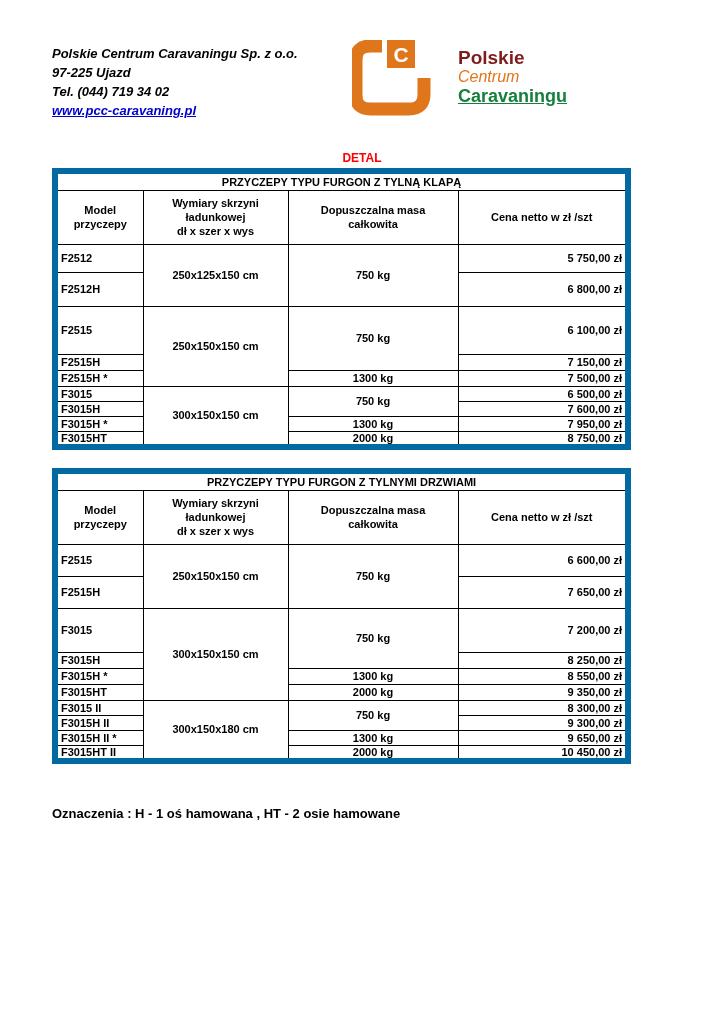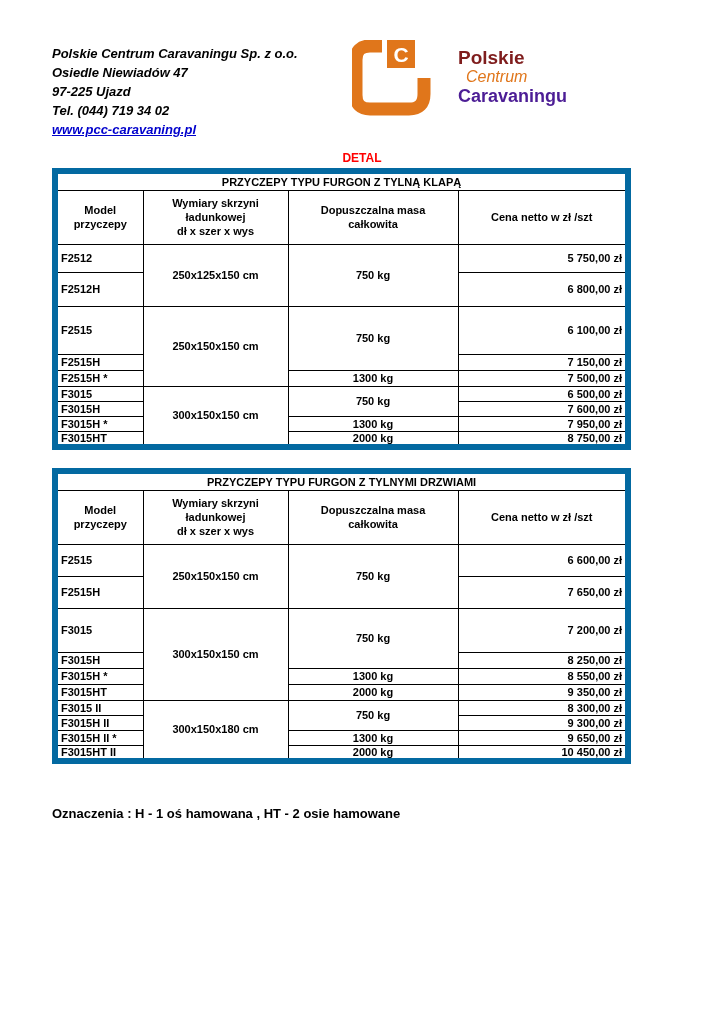--- a/index.html
+++ b/index.html
@@ -10,22 +10,22 @@
   
   .company { position: absolute; left: 52px; top: 44px; }
   .company .cline { font-size: 13px; font-weight: bold; font-style: italic; color: #000; line-height: 19px; }
   .company .site { font-size: 13px; font-weight: bold; font-style: italic; line-height: 19px; }
   .company .site a { color: #0000cc; text-decoration: underline; cursor: pointer; }
 
   
   .logo { position: absolute; left: 352px; top: 40px; display: flex; align-items: flex-start; gap: 14px; }
   .logo-text { padding-top: 8px; }
   .lt1 { font-size: 19px; font-weight: bold; color: #7f1d1d; line-height: 19px; }
-  .lt2 { font-size: 16px; font-style: italic; color: #e0761b; line-height: 19px; margin-left: 8px; }
-  .lt3 { font-size: 18px; font-weight: bold; color: #4c1d95; line-height: 21px; }
+  .lt2 { font-size: 16px; font-style: italic; color: #e0761b; line-height: 19px; }
+  .lt3 { font-size: 18px; font-weight: bold; color: #15803d; line-height: 21px; text-decoration: underline; }
 
   
   .detal { position: absolute; left: 0; top: 151px; width: 724px; text-align: center;
            color: #ff0000; font-weight: bold; font-size: 12px; }
 
   
   .price-table { position: absolute; left: 52px; width: 573px; border-collapse: collapse;
                  border: 6px solid #0369a1; table-layout: fixed; }
   .price-table.t1 { top: 168px; }
   .price-table.t2 { top: 468px; }
@@ -44,21 +44,20 @@
   
   .legend { position: absolute; left: 52px; top: 806px; font-size: 13px; font-weight: bold; color: #000; }
 </style>
 </head>
 <body>
 
 <div class="page">
 
   <div class="company">
     <div class="cline">Polskie Centrum Caravaningu Sp. z o.o.</div>
-    <div class="cline">Osiedle Niewiadów 47</div>
     <div class="cline">97-225 Ujazd</div>
     <div class="cline">Tel. (044) 719 34 02</div>
     <div class="site">
       <a href="www.pcc-caravaning.pl">www.pcc-caravaning.pl</a>
     </div>
   </div>
 
   <div class="logo">
     <svg width="92" height="80" viewBox="0 0 92 80">
       <path d="M72 38 L72 54 Q72 69 57 69 L18 69 Q4 69 4 55 L4 20 Q4 6 18 6 L30 6" fill="none" stroke="#e0761b" stroke-width="13"></path>

